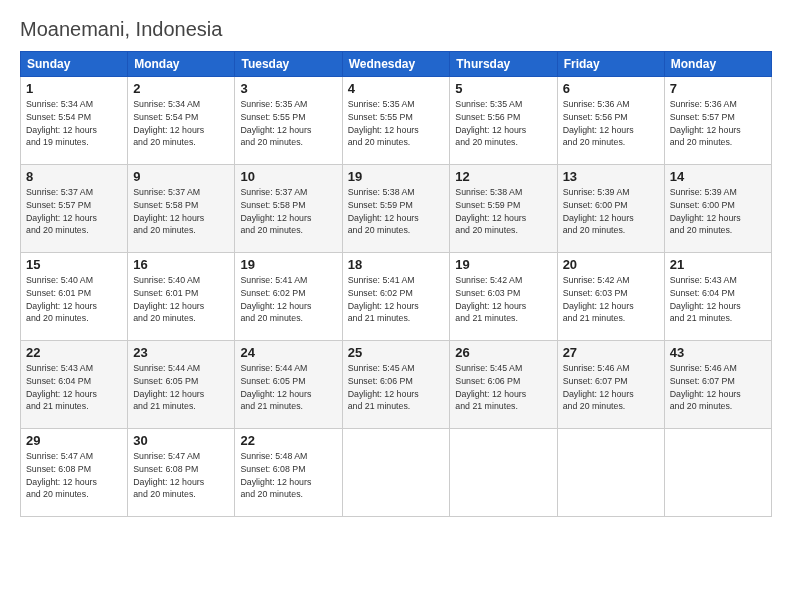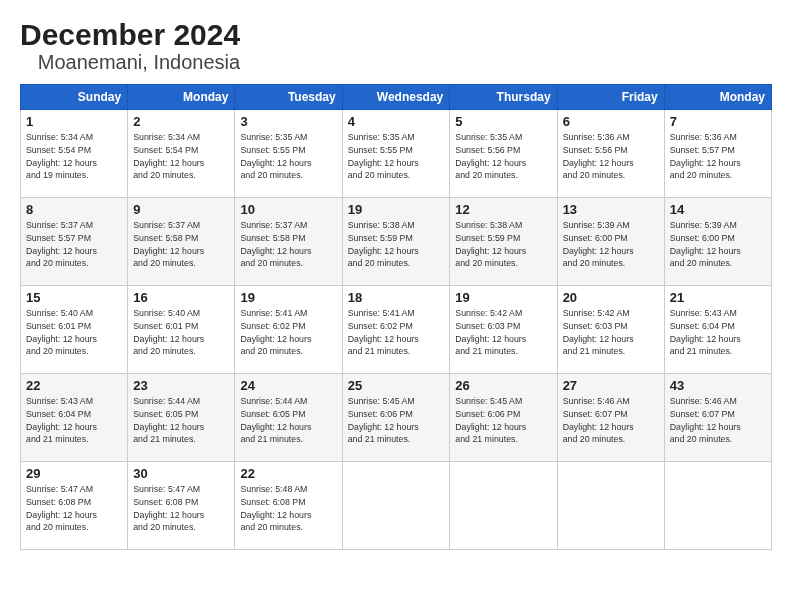--- a/index.html
+++ b/index.html
@@ -38,21 +38,21 @@
       color: #444;
     }
     .calendar {
       width: 100%;
       border-collapse: collapse;
       font-size: 9.5px;
     }
     .calendar th {
       background: #2266cc;
       color: #fff;
-      text-align: right;
+      text-align: left;
       padding: 5px 6px;
       font-size: 12px;
       font-weight: bold;
       border: 1px solid #1a55bb;
     }
     .calendar td {
       border: 1px solid #ccc;
       vertical-align: top;
       padding: 4px 5px;
       width: 108px;
@@ -77,21 +77,20 @@
     .empty-cell {
       background: #fff !important;
     }
   </style>
 </head>
 <body>
 
 <div class="container">
   <div class="header-area">
     <div class="title-area">
-      <div class="month-title">December 2024</div>
       <div class="location">Moanemani, Indonesia</div>
     </div>
   </div>
 
   <table class="calendar">
     <thead>
       <tr id="header-row">
           <th>Sunday</th>
           <th>Monday</th>
           <th>Tuesday</th>

